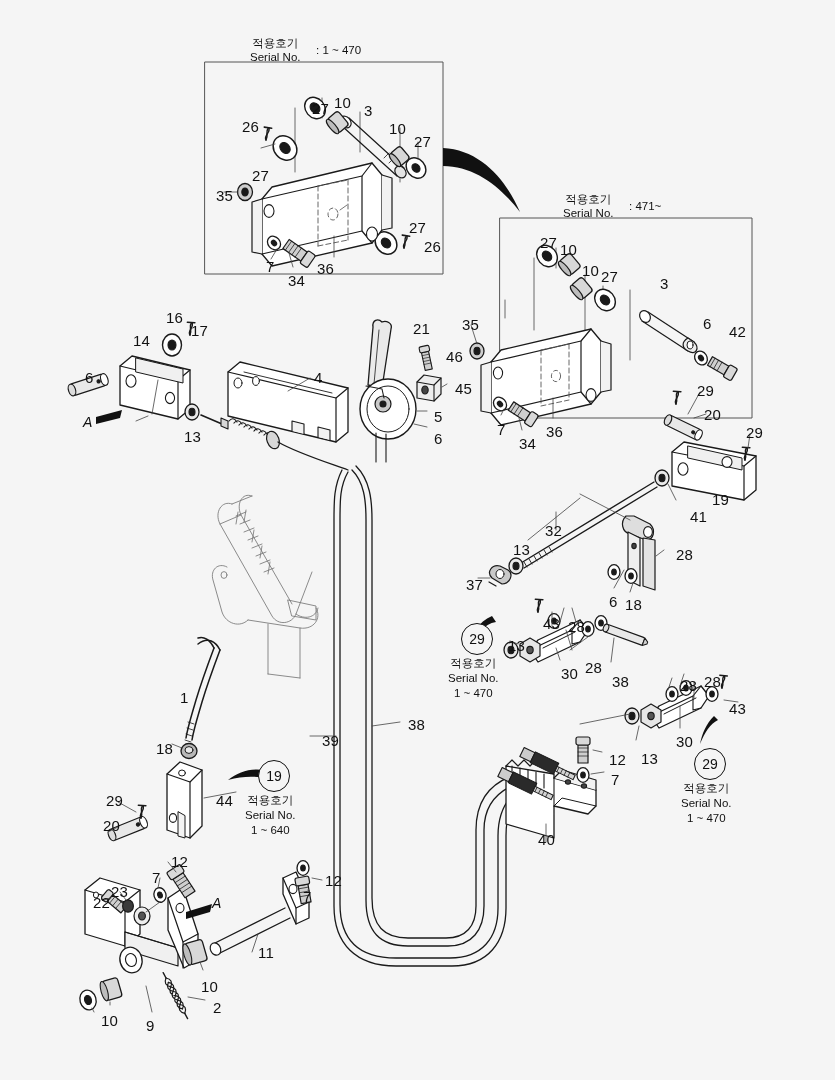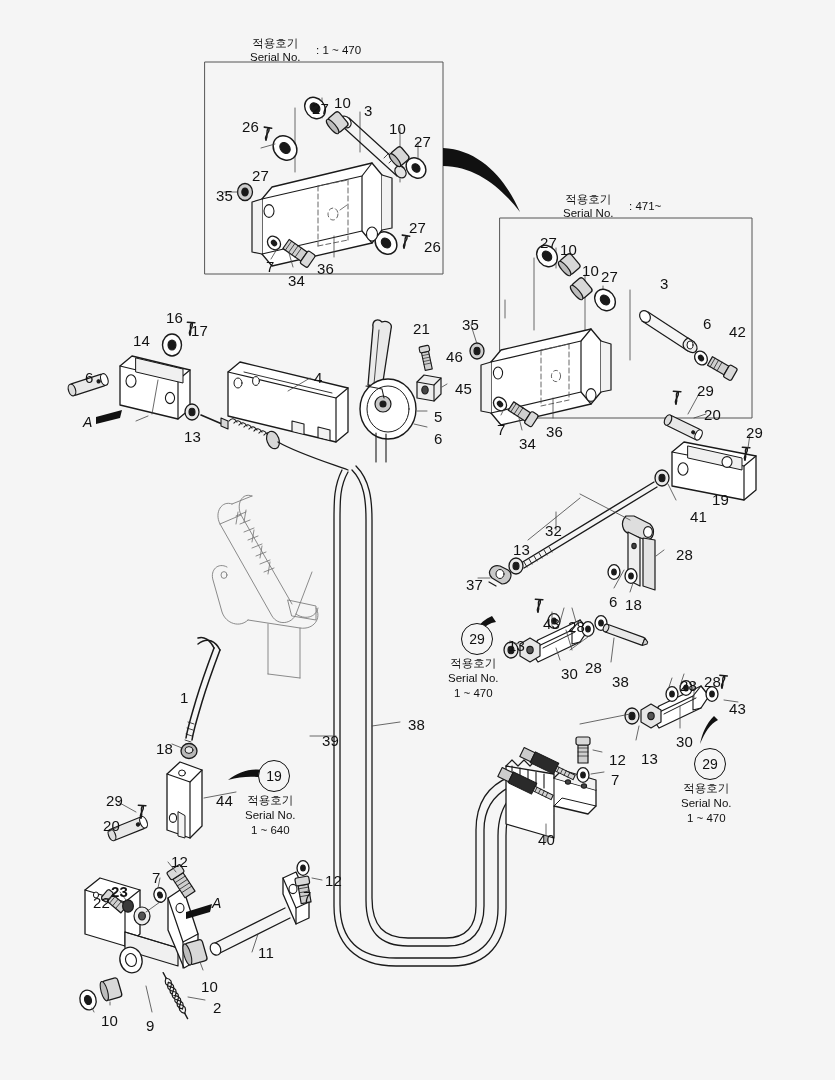--- a/index.html
+++ b/index.html
@@ -718,21 +718,21 @@
       <div class="callnum" style="left: 538px; top: 831px;">40</div>
       <div class="callnum" style="left: 180px; top: 689px;">1</div>
       <div class="callnum" style="left: 156px; top: 740px;">18</div>
       <div class="callnum" style="left: 216px; top: 792px;">44</div>
       <div class="callnum" style="left: 106px; top: 792px;">29</div>
       <div class="callnum" style="left: 103px; top: 817px;">20</div>
       <div class="callnum" style="left: 408px; top: 716px; text-align: right;">38</div>
       <div class="callnum" style="left: 322px; top: 732px; text-align: center;">39</div>
       <div class="callnum" style="left: 171px; top: 853px;">12</div>
       <div class="callnum" style="left: 152px; top: 869px;">7</div>
-      <div class="callnum" style="left: 111px; top: 883px; font-weight: bold;">23</div>
+      <div class="callnum" style="left: 111px; top: 883px;">23</div>
       <div class="callnum" style="left: 93px; top: 894px;">22</div>
       <div class="callnum" style="left: 325px; top: 872px;">12</div>
       <div class="callnum" style="left: 303px; top: 888px;">7</div>
       <div class="callnum" style="left: 258px; top: 944px;">11</div>
       <div class="callnum" style="left: 201px; top: 978px;">10</div>
       <div class="callnum" style="left: 146px; top: 1017px;">9</div>
       <div class="callnum" style="left: 213px; top: 999px;">2</div>
       <div class="callnum" style="left: 101px; top: 1012px;">10</div>
     </div>
 

